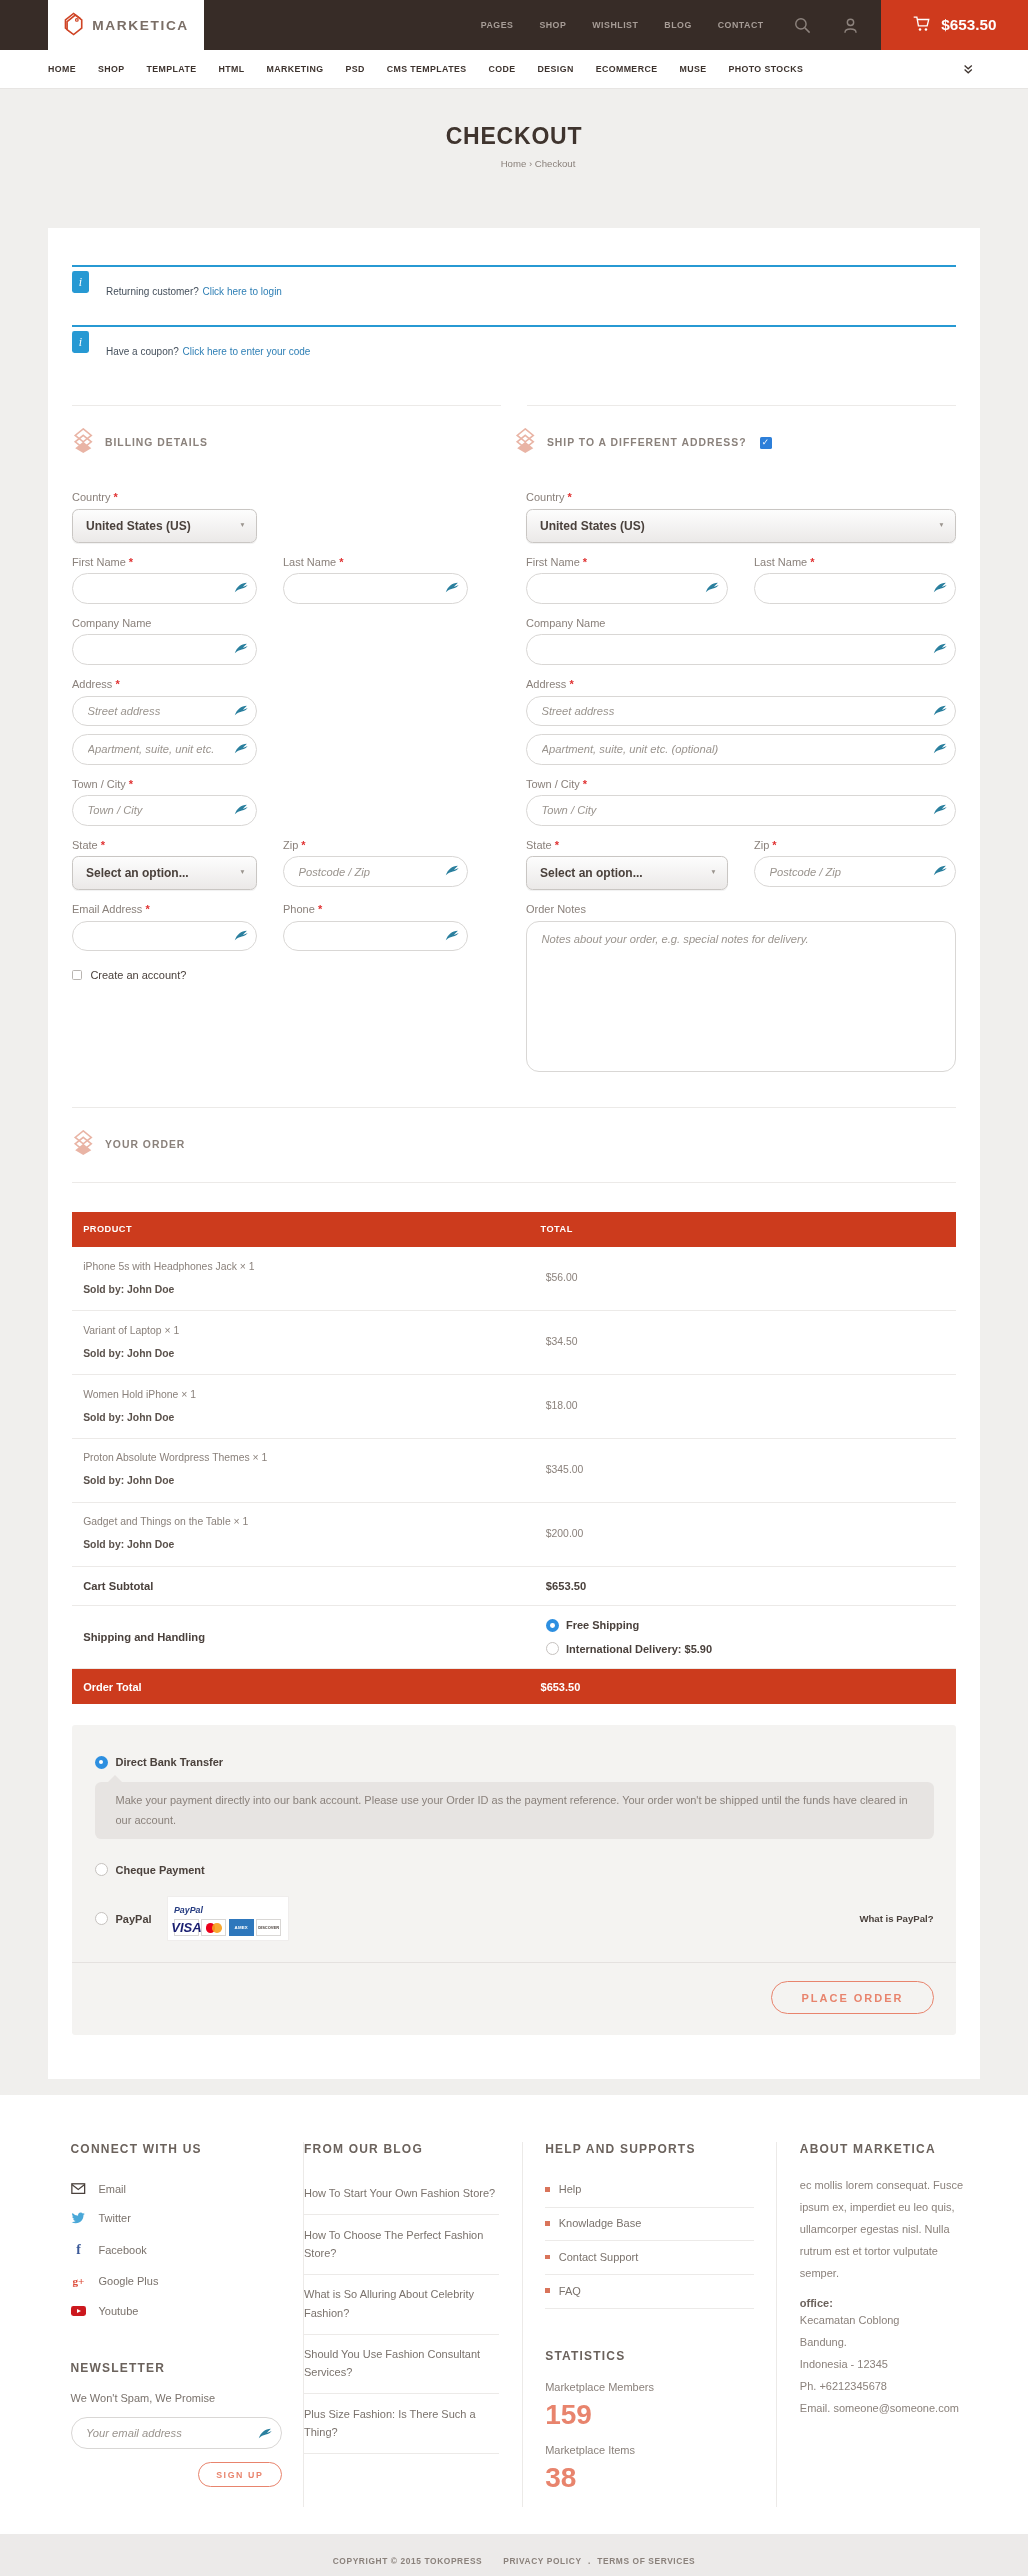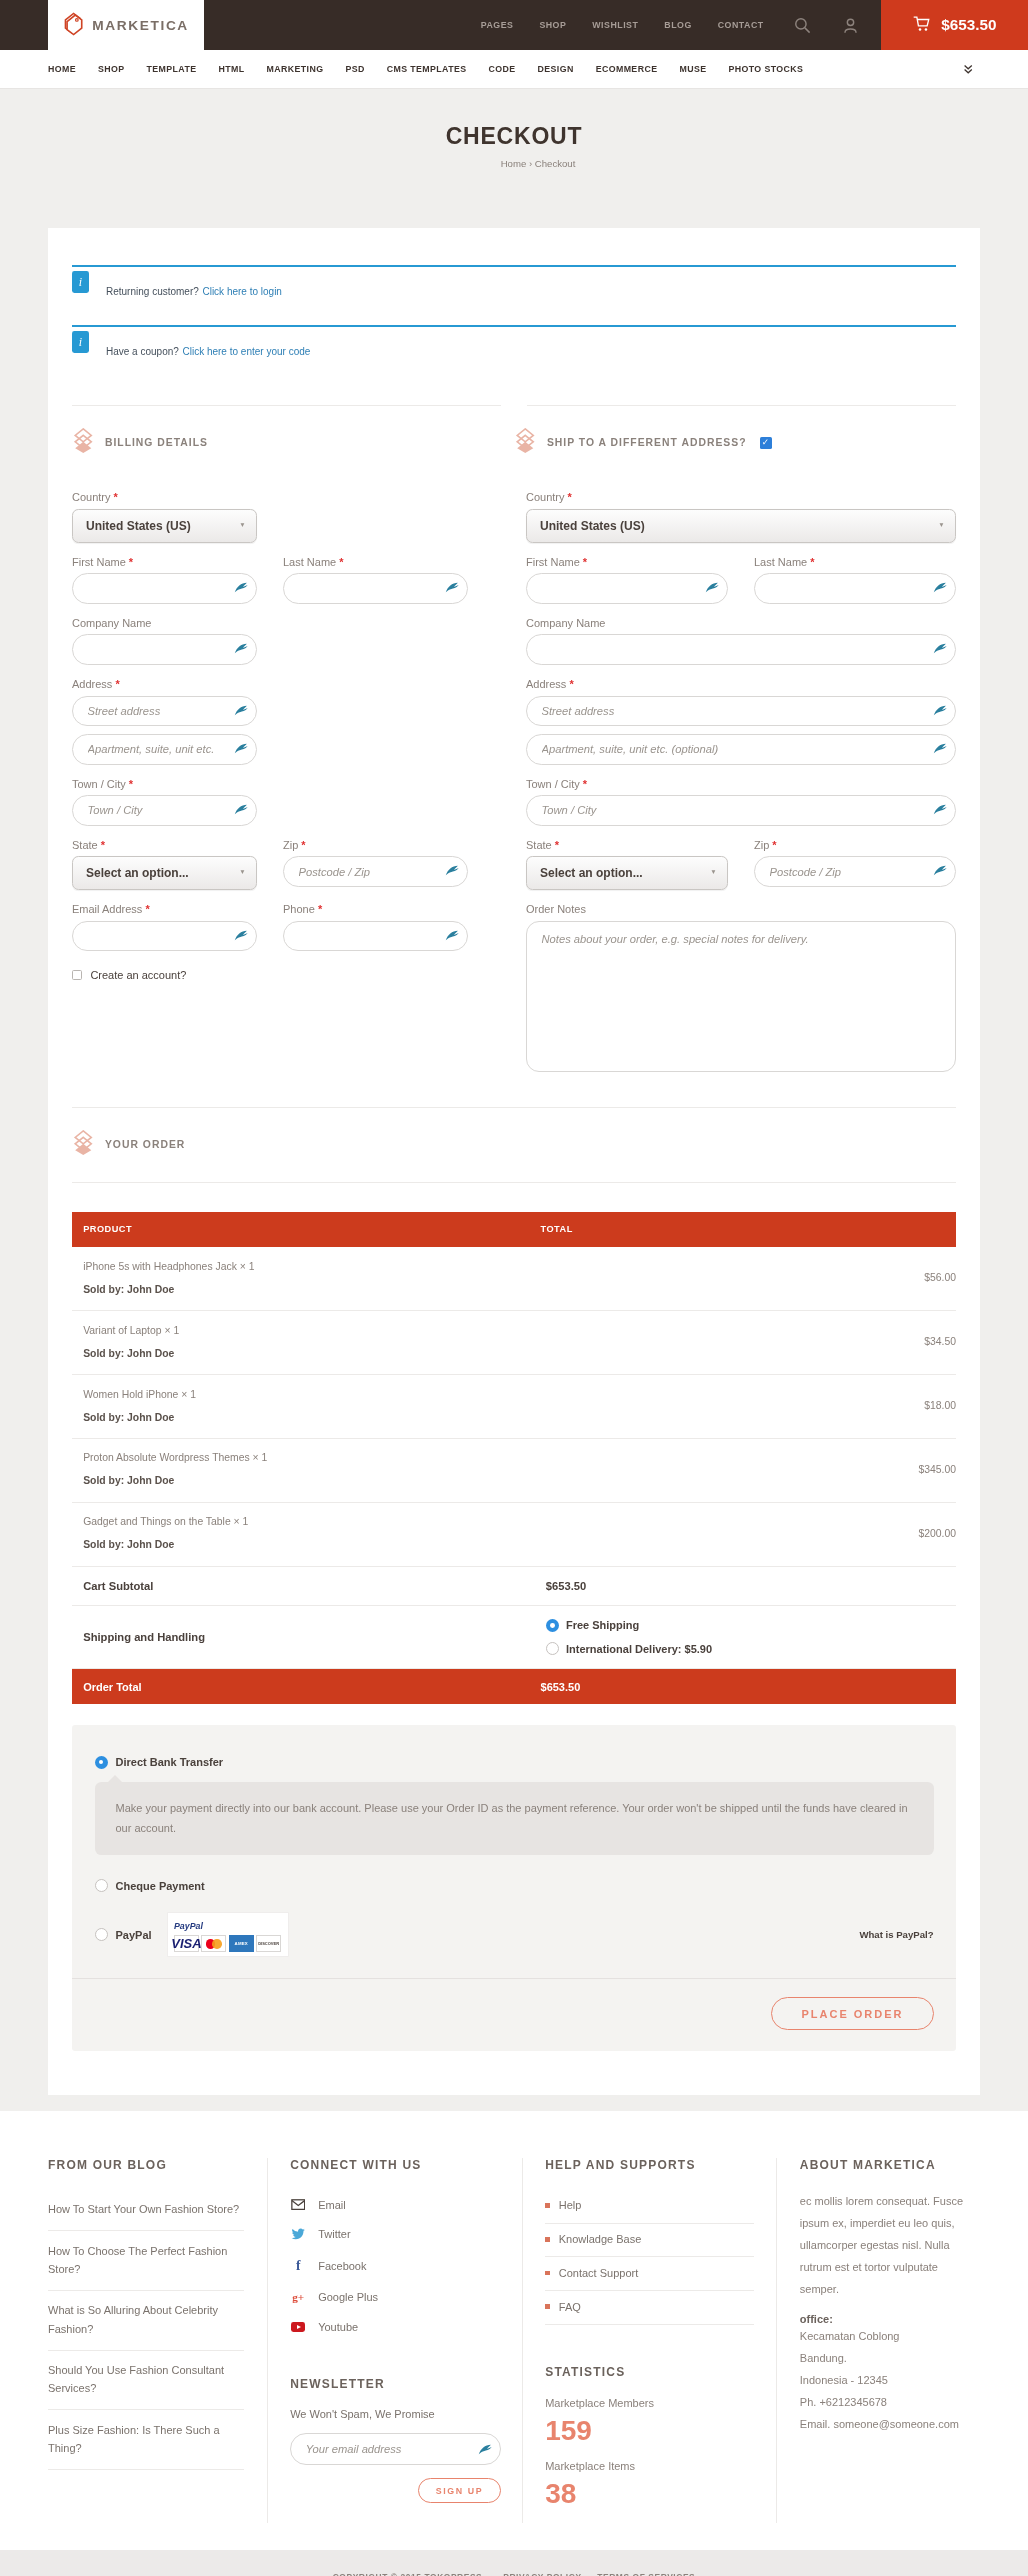--- a/index.html
+++ b/index.html
@@ -57,38 +57,38 @@
   .afill { position:absolute; right:8.8px; top:8px; }
   .select { height:32px; border:0.8px solid #c9c6c3; border-radius:6.4px; background:linear-gradient(#fdfdfd,#ebe9e8); display:flex; align-items:center; padding:16px 13px; font-size:12px; font-weight:bold; color:#4a413c; position:relative; cursor:pointer; box-shadow:0 0.8px 0.8px rgba(0,0,0,.06); }
   .select::after { content:"▼"; position:absolute; right:10.4px; top:11.2px; font-size:6.4px; color:#9a948e; }
   .ta { width:100%; height:151px; border:1.2px solid #d9d7d5; border-radius:13px; padding:11.2px 14.5px; font-size:11.2px; resize:none; outline:none; font-family:"Liberation Sans", sans-serif; }
   .cb-row { display:flex; align-items:center; gap:8px; margin-top:17.7px; font-size:11px; color:#4a413c; }
   .cb { width:10.4px; height:10.4px; border:0.8px solid #b9b5b1; border-radius:1.6px; background:#fff; cursor:pointer; }
 
   
   .ot-head { margin-top:29px; background:#cc3b1d; height:35px; display:flex; align-items:center; color:#fff; font-size:9.2px; font-weight:bold; letter-spacing:0.5px; }
   .ot-c1 { width:53%; padding-left:11.2px; }
-  .ot-row { display:flex; padding:13.7px 0 15.3px 11.2px; border-bottom:0.8px solid #eceae8;justify-content:space-between; }
+  .ot-row { display:flex; padding:13.7px 0 15.3px 11.2px; border-bottom:0.8px solid #eceae8; }
   .ot-prod { width:53%; padding-right:16px; }
   .ot-name { font-size:10.4px; color:#8a817b; }
   .ot-sold { margin-top:12px; font-size:10.4px; font-weight:bold; color:#5a514b; }
   .ot-total { font-size:10.4px; color:#8a817b; align-self:center; }
   .sum-row { display:flex; padding:13px 0 13px 11.2px; border-bottom:0.8px solid #eceae8; align-items:center; }
   .sum-lab { width:53%; font-size:11.2px; font-weight:bold; color:#4a413c; }
   .sum-val { font-size:11.2px; font-weight:bold; color:#4a413c; }
   .ship-opts { display:flex; flex-direction:column; gap:10.4px; }
   .opt { display:flex; align-items:center; gap:7.2px; font-size:11px; font-weight:bold; color:#4a413c; cursor:pointer; }
   .radio { width:13px; height:13px; border-radius:50%; border:0.8px solid #c6c2bf; background:#fff; position:relative; display:inline-block; flex:none; }
   .radio.sel { border:none; background:#2d8fe0; }
   .radio.sel::after { content:""; position:absolute; left:4px; top:4px; width:4.8px; height:4.8px; border-radius:50%; background:#fff; }
   .ot-footer { background:#cc3b1d; height:35px; display:flex; align-items:center; color:#fff; font-size:11px; font-weight:bold; }
 
   
   .paybox { margin-top:21px; background:#f4f3f1; border-radius:3.2px; padding:24px 22.5px 21px; }
-  .pay-desc { position:relative; margin:13px 0 24px; background:#e7e4e2; border-radius:6.4px; padding:16px 21px; font-size:11px; line-height:1.9; color:#8a817b; }
+  .pay-desc { position:relative; margin:13px 0 24px; background:#e7e4e2; border-radius:6.4px; padding:8px 21px; font-size:11px; line-height:1.9; color:#8a817b; }
   .pay-desc::before { content:""; position:absolute; top:-6.4px; left:13px; border-left:7.2px solid transparent; border-right:7.2px solid transparent; border-bottom:7.2px solid #e7e4e2; }
   .pay-row { display:flex; align-items:center; gap:8px; margin-top:6.4px; }
   .pay-name { font-size:11px; font-weight:bold; color:#4a413c; }
   .cards { margin-left:8px; background:#fff; padding:4px 6.4px; box-shadow:0 0 0 0.8px #eeecea; }
   .pp-logo { font-size:8.8px; font-weight:bold; font-style:italic; color:#253b80; }
   .card-row { display:flex; gap:2.4px; margin-top:2.4px; }
   .badge { height:17px; display:flex; align-items:center; justify-content:center; font-weight:bold; }
   .b-visa { width:25px; background:#fff; border:0.8px solid #d9d7d5; color:#1a1f71; font-size:13px; font-style:italic; }
   .b-mc { width:25px; background:#fff; border:0.8px solid #d9d7d5; position:relative; }
   .b-mc i { position:absolute; width:9.6px; height:9.6px; border-radius:50%; top:3.2px; }
@@ -533,29 +533,20 @@
 
     <div class="pay-hr"></div>
     <div class="place-row">
       <button class="btn-outline">PLACE ORDER</button>
     </div>
   </div>
 </div>
 
 <div class="footer">
 
-  <div class="fcol fc1">
-    <div class="ftitle">FROM OUR BLOG</div>
-    <div class="blog-link">How To Start Your Own Fashion Store?</div>
-    <div class="blog-link">How To Choose The Perfect Fashion Store?</div>
-    <div class="blog-link">What is So Alluring About Celebrity Fashion?</div>
-    <div class="blog-link">Should You Use Fashion Consultant Services?</div>
-    <div class="blog-link">Plus Size Fashion: Is There Such a Thing?</div>
-  </div>
-
   <div class="fcol fc2">
     <div class="ftitle">CONNECT WITH US</div>
     <div class="soc-row">
       <span class="soc-ico">
         <svg width="14.5" height="11.2" viewBox="0 0 18 14" fill="none">
             <rect x="1" y="1" width="16" height="12" stroke="#4a413c" stroke-width="1.6"></rect>
             <path d="M1 2 L9 8 L17 2" stroke="#4a413c" stroke-width="1.6" fill="none"></path>
           </svg>
       </span>
       <span class="soc-lab">Email</span>
@@ -588,20 +579,29 @@
     <div class="nl-wrap">
       <div class="fld"><input class="inp" placeholder="Your email address" style="">
         <span class="afill" style="top:9.6px;"><svg width="14.5" height="13" viewBox="0 0 18 16">
               <path d="M1 14 C3 7 9 2 16 2 L11 7 C13 7 15 6 17 5 C14 9 10 9 8 10 C5 11 3 12 1 14 Z" fill="#2a7f9e"></path>
             </svg></span>
       </div>
       <button class="btn-small">SIGN UP</button>
     </div>
   </div>
 
+  <div class="fcol fc1">
+    <div class="ftitle">FROM OUR BLOG</div>
+    <div class="blog-link">How To Start Your Own Fashion Store?</div>
+    <div class="blog-link">How To Choose The Perfect Fashion Store?</div>
+    <div class="blog-link">What is So Alluring About Celebrity Fashion?</div>
+    <div class="blog-link">Should You Use Fashion Consultant Services?</div>
+    <div class="blog-link">Plus Size Fashion: Is There Such a Thing?</div>
+  </div>
+
   <div class="fcol fc3">
     <div class="ftitle">HELP AND SUPPORTS</div>
     <div class="help-row">
         <span class="bullet"></span>
         <span class="help-lab">Help</span>
       </div>
     <div class="help-row">
         <span class="bullet"></span>
         <span class="help-lab">Knowladge Base</span>
       </div>

